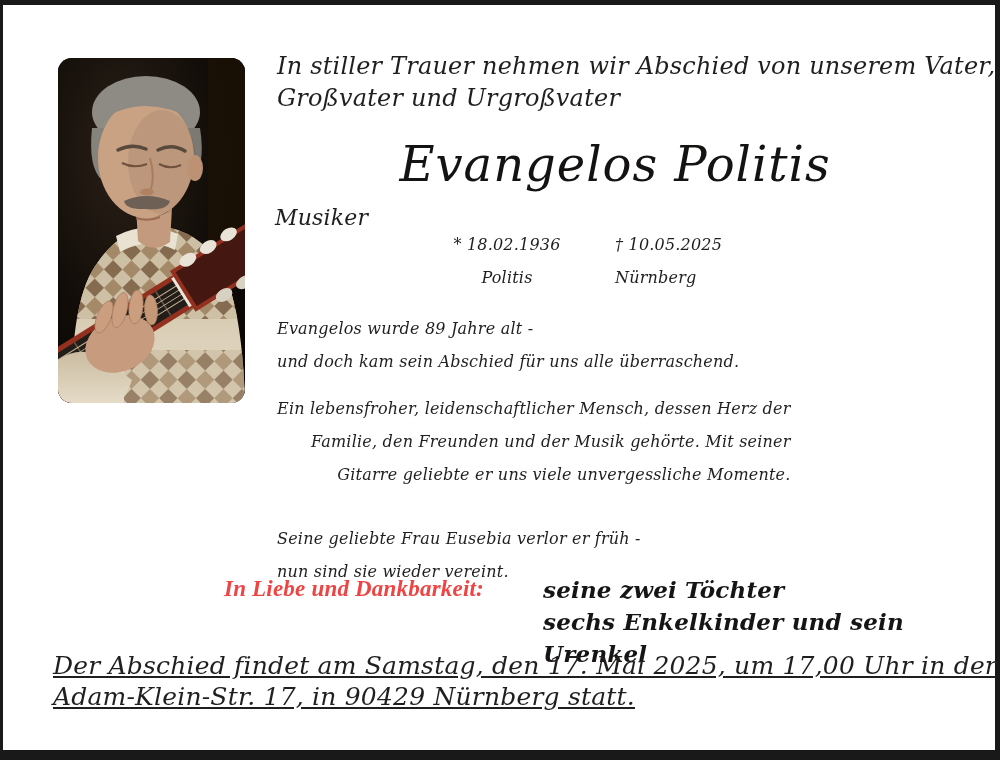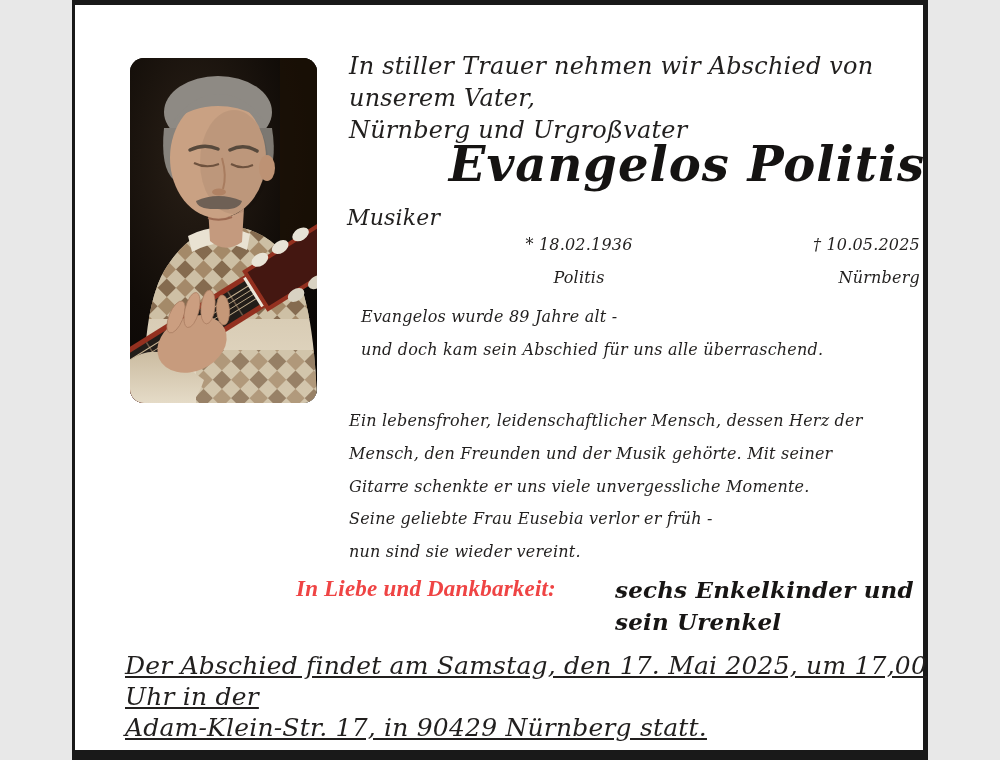--- a/index.html
+++ b/index.html
@@ -1,20 +1,20 @@
 <!DOCTYPE html>
 <html lang="de"><head>
 <meta charset="utf-8">
 <style>
   html, body { margin: 0; padding: 0; background: #e8e8e8; }
   * { box-sizing: border-box; }
 
   .page {
     position: relative;
-    width: 856px;
+    width: 1000px;
     height: 760px;
     margin: 0 auto;
     background: #ffffff;
     overflow: hidden;
     font-family: "DejaVu Serif", "Liberation Serif", serif;
     font-style: italic;
     color: #211f1e;
   }
 
   
@@ -37,38 +37,38 @@
 
   
   .txt { position: absolute; font-size: 16px; line-height: 33px; letter-spacing: 0.2px; }
 
   .intro { left: 277px; top: 50px; line-height: 32px; font-size: 24px; }
 
   .name-block {
     left: 275px; top: 136px; width: 680px;
     text-align: center;
     font-size: 48px; line-height: 56px;
-    font-weight: bold;
+    font-weight: normal;
     letter-spacing: 1px;
     color: #151312;
   }
   .profession {
     left: 275px; top: 204px; width: 680px;
     text-align: left;
     font-size: 22px; line-height: 28px;
   }
 
   .dates-birth { left: 407px; top: 228px; width: 200px; text-align: center; }
-  .dates-death { left: 648px; top: 228px; width: 200px; text-align: right; }
+  .dates-death { left: 615px; top: 228px; width: 200px; text-align: left; }
   .date-line { display: block; }
   .place-line { display: block; }
 
-  .para-age  { left: 277px; top: 300px; margin-left: 12px; }
-  .para-life { left: 277px; top: 404px; }
-  .para-wife { left: 277px; top: 502px; }
+  .para-age  { left: 277px; top: 312px; }
+  .para-life { left: 277px; top: 392px; text-align: right; }
+  .para-wife { left: 277px; top: 522px; }
 
   .tribute-label {
     left: 224px; top: 574px;
     font-weight: bold; font-size: 23px; line-height: 30px;
     color: #ef4444;
     font-family: Liberation Serif, serif;
   }
   .tribute-names {
     left: 543px; top: 574px;
     font-weight: bold; font-size: 23px; line-height: 32px;
@@ -175,21 +175,21 @@
       <ellipse cx="62" cy="286" rx="36" ry="27" fill="#c79b7d" transform="rotate(-24 62 286)"></ellipse>
       <ellipse cx="46" cy="259" rx="7" ry="17" fill="#cb9e80" stroke="#a87c60" stroke-width="0.7" transform="rotate(22 46 259)"></ellipse>
       <ellipse cx="62" cy="252" rx="7" ry="18" fill="#cb9e80" stroke="#a87c60" stroke-width="0.7" transform="rotate(14 62 252)"></ellipse>
       <ellipse cx="78" cy="249" rx="7" ry="17" fill="#cb9e80" stroke="#a87c60" stroke-width="0.7" transform="rotate(6 78 249)"></ellipse>
       <ellipse cx="93" cy="252" rx="6.5" ry="15" fill="#c59878" stroke="#a87c60" stroke-width="0.7" transform="rotate(-4 93 252)"></ellipse>
     </svg>
   </div>
 
   <div class="txt intro">
     <span class="line">In stiller Trauer nehmen wir Abschied von unserem Vater,</span>
-    <span class="line">Nürnberg und Urgroßvater</span>
+    <span class="line">Großvater und Urgroßvater</span>
   </div>
 
   <div class="txt name-block">Evangelos Politis</div>
   <div class="txt profession">Musiker</div>
 
   <div class="txt dates-birth">
     <span class="date-line"><span>*</span>&nbsp;<span>18.02.1936</span></span>
     <span class="place-line">Politis</span>
   </div>
   <div class="txt dates-death">
@@ -197,31 +197,32 @@
     <span class="place-line">Nürnberg</span>
   </div>
 
   <div class="txt para-age">
     <span class="line">Evangelos wurde 89 Jahre alt -</span>
     <span class="line">und doch kam sein Abschied für uns alle überraschend.</span>
   </div>
 
   <div class="txt para-life">
     <span class="line">Ein lebensfroher, leidenschaftlicher Mensch, dessen Herz der</span>
-    <span class="line">Mensch, den Freunden und der Musik gehörte. Mit seiner</span>
-    <span class="line">Gitarre schenkte er uns viele unvergessliche Momente.</span>
+    <span class="line">Familie, den Freunden und der Musik gehörte. Mit seiner</span>
+    <span class="line">Gitarre geliebte er uns viele unvergessliche Momente.</span>
   </div>
 
   <div class="txt para-wife">
     <span class="line">Seine geliebte Frau Eusebia verlor er früh -</span>
     <span class="line">nun sind sie wieder vereint.</span>
   </div>
 
   <div class="txt tribute-label">In Liebe und Dankbarkeit:</div>
   <div class="txt tribute-names">
+    <span class="line">seine zwei Töchter</span>
     <span class="line">sechs Enkelkinder und sein Urenkel</span>
   </div>
 
   <div class="txt funeral">
     <span class="line">Der Abschied findet am Samstag, den 17. Mai 2025, um 17,00 Uhr in der</span>
     <span class="line">Adam-Klein-Str. 17, in 90429 Nürnberg statt.</span>
   </div>
 
 </div>
 

